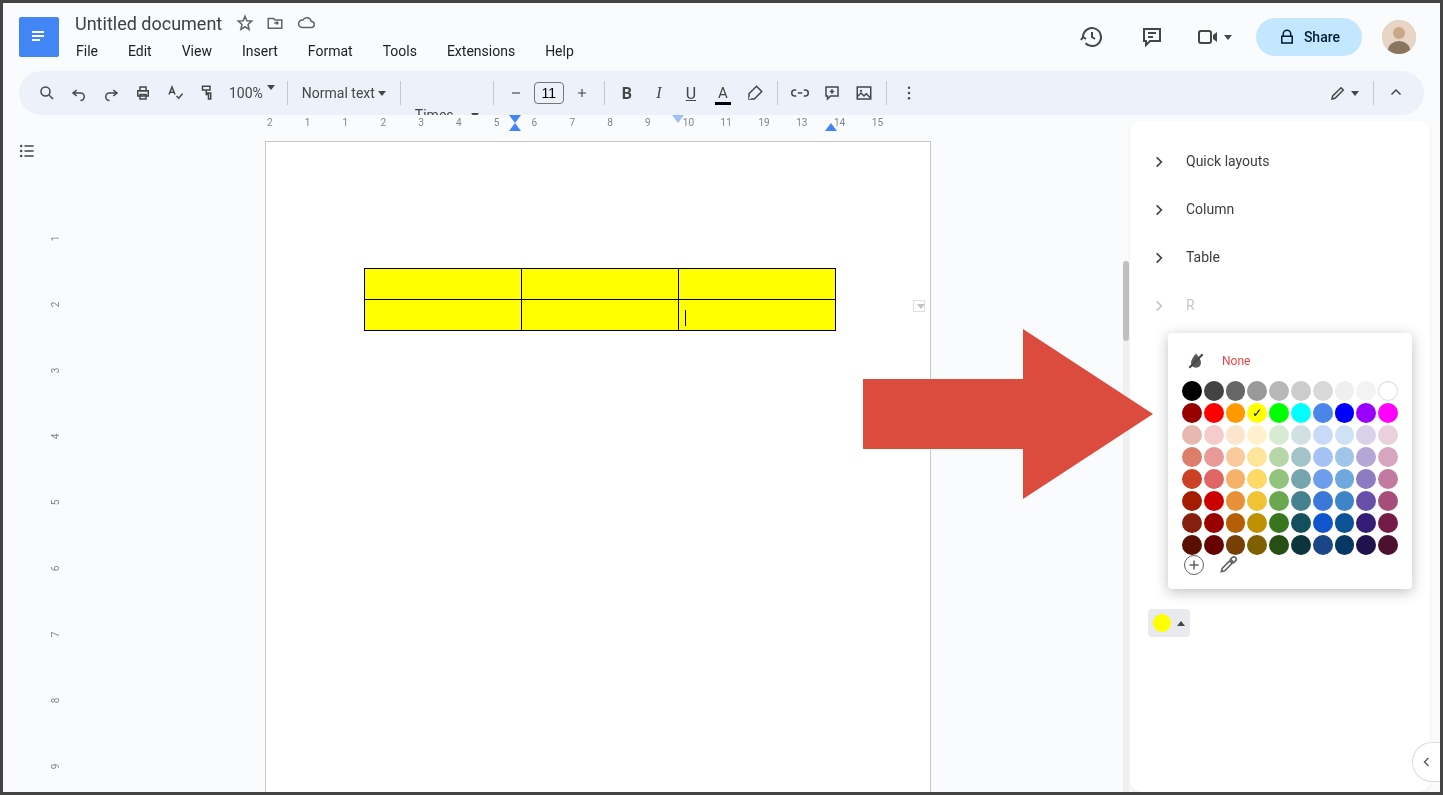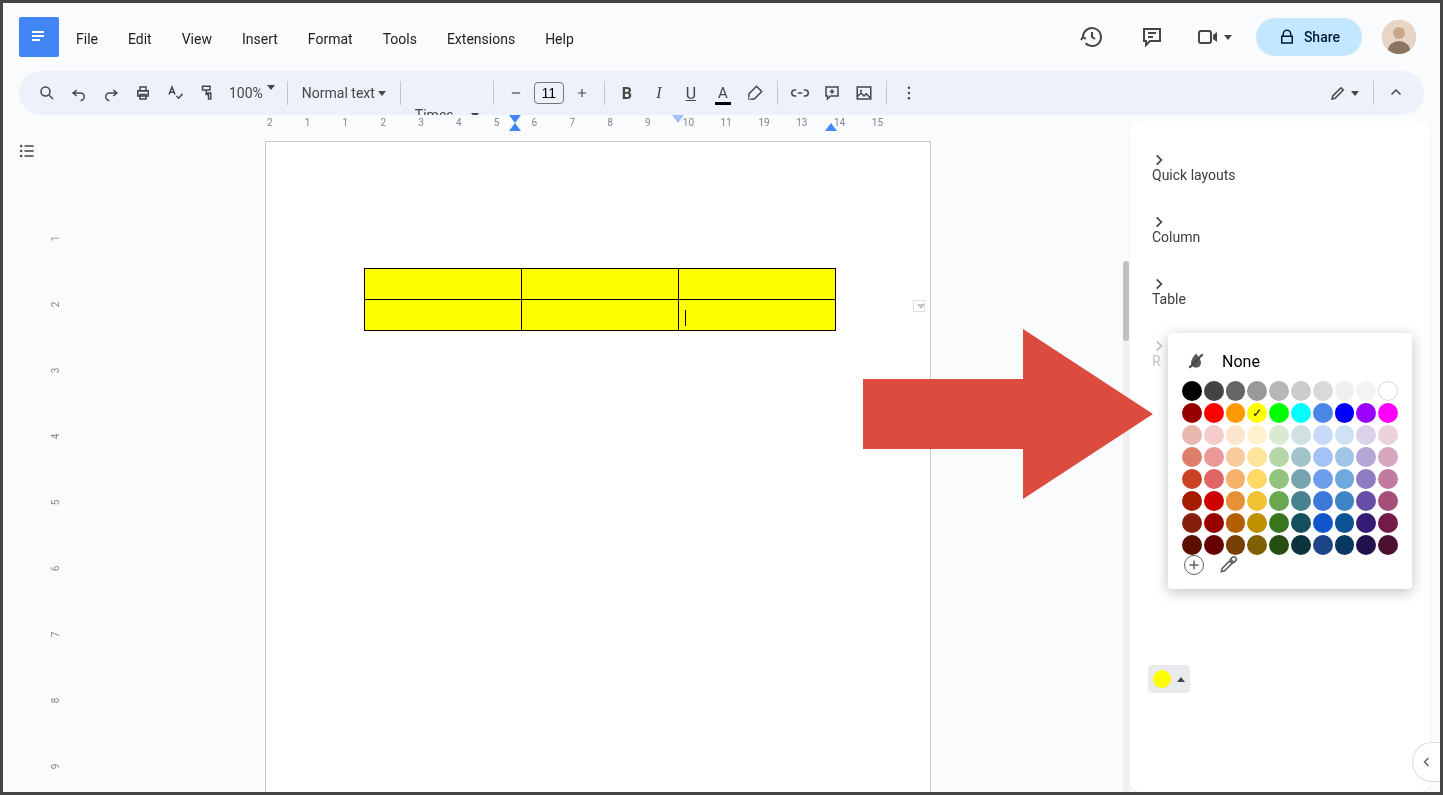--- a/index.html
+++ b/index.html
@@ -54,31 +54,31 @@
 .ruler-indent { position: absolute; }
 .ruler-indent.down { top: 0; }
 .ruler-indent.up { top: 8px; }
 
 
 .sidebar { width: 300px; background: #fff; margin: 6px 10px 0 0; border-radius: 10px; padding: 16px 0; box-shadow: 0 1px 3px rgba(0,0,0,0.08); position: relative; }
 .sidebar-header { display: flex; align-items: center; padding: 0 18px 14px 18px; border-bottom: 1px solid #e0e0e0; }
 .sidebar-header-icon { width: 24px; height: 24px; margin-right: 14px; color: #4285f4; }
 .sidebar-title { font-size: 16px; color: #3c4043; flex: 1; }
 .sidebar-close { cursor: pointer; color: #5f6368; }
-.prop-row { display: flex; align-items: flex-start; padding: 16px 22px; cursor: pointer; flex-direction: column; }
+.prop-row { display: flex; align-items: flex-end; padding: 16px 22px; cursor: pointer; }
 .prop-chevron { margin-right: 20px; color: #444746; }
 .prop-label { font-size: 14px; color: #3c4043; }
 .color-swatch-btn { width: 42px; height: 28px; background: #e8eaed; border-radius: 4px; display: flex; align-items: center; justify-content: center; gap: 2px; margin-left: 18px; margin-top: 280px; cursor: pointer; }
 .swatch-ind { width: 18px; height: 18px; border-radius: 50%; background: #ffff00; }
 
 
 .color-picker { position: absolute; top: 330px; right: 28px; width: 244px; background: #fff; border-radius: 4px; box-shadow: 0 3px 14px rgba(0,0,0,.25); padding: 8px 14px 14px 14px; z-index: 200; }
 .cp-none { display: flex; align-items: center; padding: 10px 4px; cursor: pointer; }
 .cp-none-icon { margin-right: 16px; color: #444746; }
-.cp-none-label { font-size: 16px; color: #000000; }
+.cp-none-label { font-size: 12px; color: #ef4444; }
 .cp-grid { display: flex; flex-direction: column; gap: 2px; }
 .cp-row { display: flex; gap: 2px; }
 .cp-cell { width: 20px; height: 20px; border-radius: 50%; cursor: pointer; position: relative; }
 .cp-cell.white-cell { border: 1px solid #dadce0; }
 .cp-check { position: absolute; top: 50%; left: 50%; transform: translate(-50%, -50%); font-size: 12px; color: #000; }
 .cp-custom-label { font-size: 11px; color: #5f6368; letter-spacing: 0.8px; padding: 10px 2px 8px 2px; }
 .cp-custom-row { display: flex; gap: 14px; padding-left: 2px; }
 .cp-add { width: 20px; height: 20px; border-radius: 50%; border: 1.5px solid #5f6368; display: flex; align-items: center; justify-content: center; cursor: pointer; color: #5f6368; font-size: 14px; }
 
 
@@ -100,20 +100,41 @@
   <div class="header">
     <div class="docs-icon">
       <svg viewBox="0 0 24 32">
           <path fill="#fff" d="M4 0h11l5 5v23a4 4 0 0 1-4 4H4a4 4 0 0 1-4-4V4a4 4 0 0 1 4-4z" opacity="0"></path>
           <rect x="5" y="10" width="12" height="2" fill="#fff"></rect>
           <rect x="5" y="14" width="12" height="2" fill="#fff"></rect>
           <rect x="5" y="18" width="8" height="2" fill="#fff"></rect>
         </svg>
     </div>
     <div class="title-area">
+      <div class="title-row">
+        <span class="doc-title">Untitled document</span>
+        <div class="title-icons">
+          <span>
+              <svg width="18" height="18" viewBox="0 0 24 24">
+                <path fill="none" stroke="#5f6368" stroke-width="2" d="M12 3l2.5 6 6.5.5-5 4.5 1.5 6.5L12 17l-5.5 3.5L8 14 3 9.5l6.5-.5z"></path>
+              </svg>
+            </span>
+          <span>
+              <svg width="18" height="18" viewBox="0 0 24 24">
+                <path fill="none" stroke="#5f6368" stroke-width="2" d="M3 6h7l2 2h9v11H3z"></path>
+                <path fill="none" stroke="#5f6368" stroke-width="2" d="M11 12h5m-2-2 2 2-2 2"></path>
+              </svg>
+            </span>
+          <span>
+              <svg width="20" height="18" viewBox="0 0 24 24">
+                <path fill="none" stroke="#5f6368" stroke-width="2" d="M7 18a5 5 0 1 1 .8-9.94A6 6 0 0 1 19 10a4 4 0 0 1 0 8H7z"></path>
+              </svg>
+            </span>
+        </div>
+      </div>
       <div class="menu-row">
         <div class="menu-item">File</div>
         <div class="menu-item">Edit</div>
         <div class="menu-item">View</div>
         <div class="menu-item">Insert</div>
         <div class="menu-item">Format</div>
         <div class="menu-item">Tools</div>
         <div class="menu-item">Extensions</div>
         <div class="menu-item">Help</div>
       </div>

